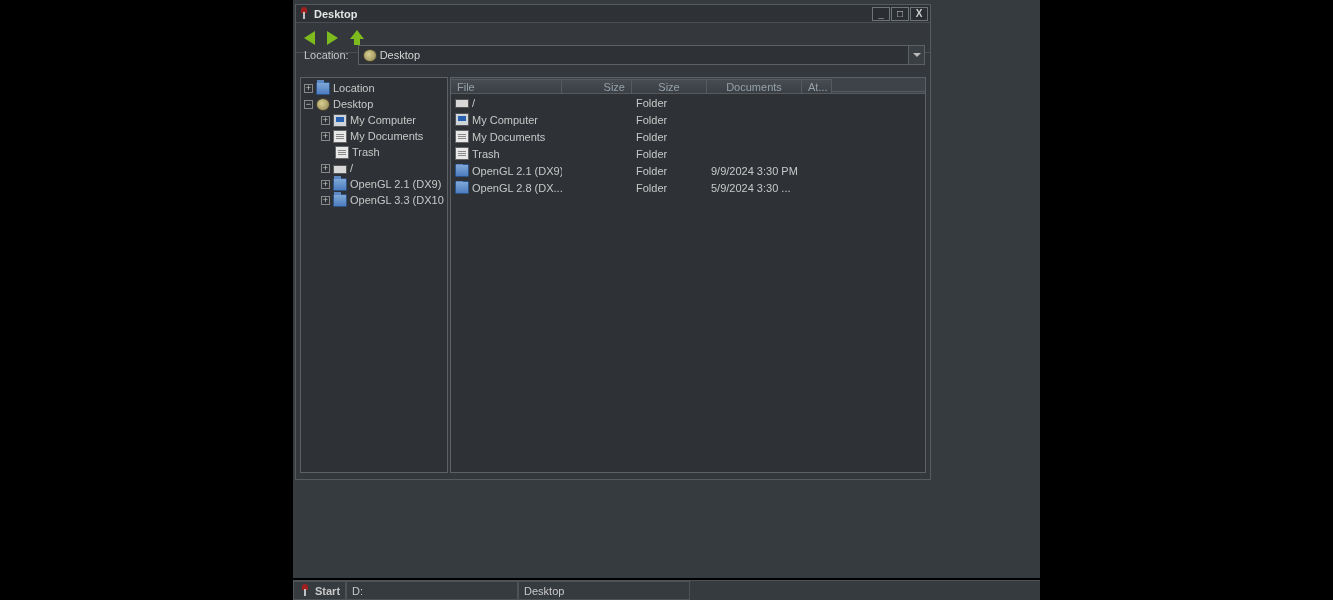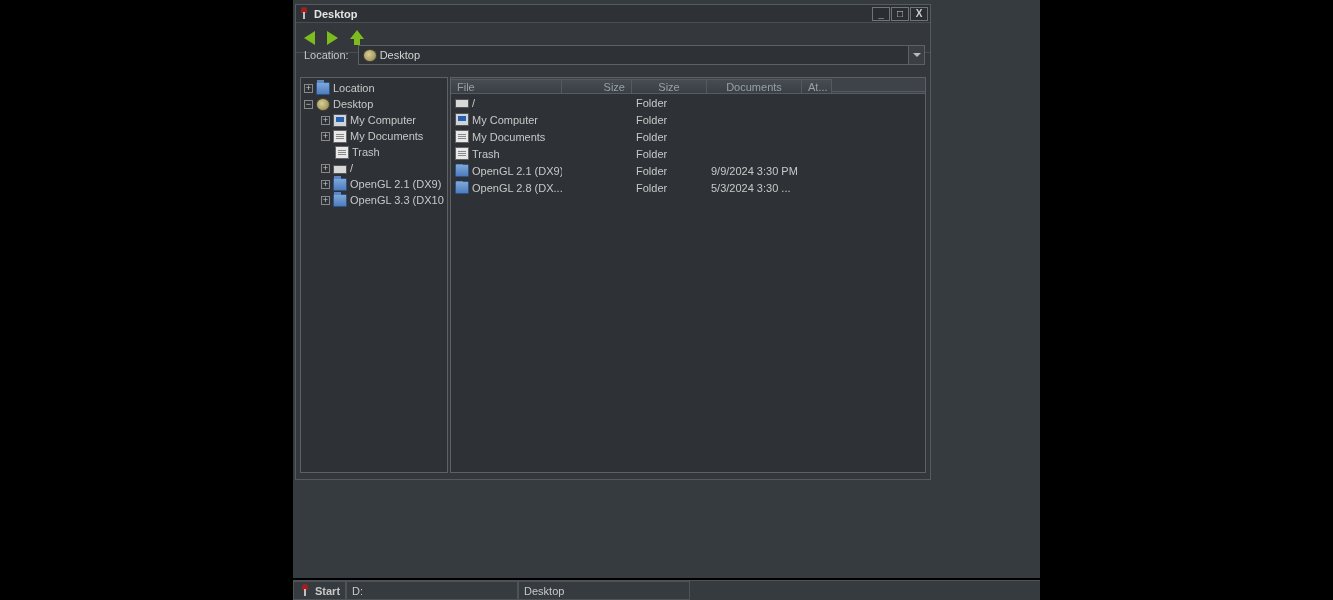--- a/index.html
+++ b/index.html
@@ -456,21 +456,21 @@
             <div class="cell" style="width:95px">9/9/2024 3:30 PM</div>
             <div class="cell" style="width:30px"></div>
           </div>
           <div class="list-row">
             <div class="cell cell-file" style="width:111px">
               <span class="icon icon-folder"></span>
               <span>OpenGL 2.8 (DX...</span>
             </div>
             <div class="cell" style="width:70px"></div>
             <div class="cell" style="width:75px">Folder</div>
-            <div class="cell" style="width:95px">5/3/2024 3:30 ...</div>
+            <div class="cell" style="width:95px">5/9/2024 3:30 ...</div>
             <div class="cell" style="width:30px"></div>
           </div>
         </div>
     </div>
 
   </div>
 
 </div>
 
 <div class="taskbar">

